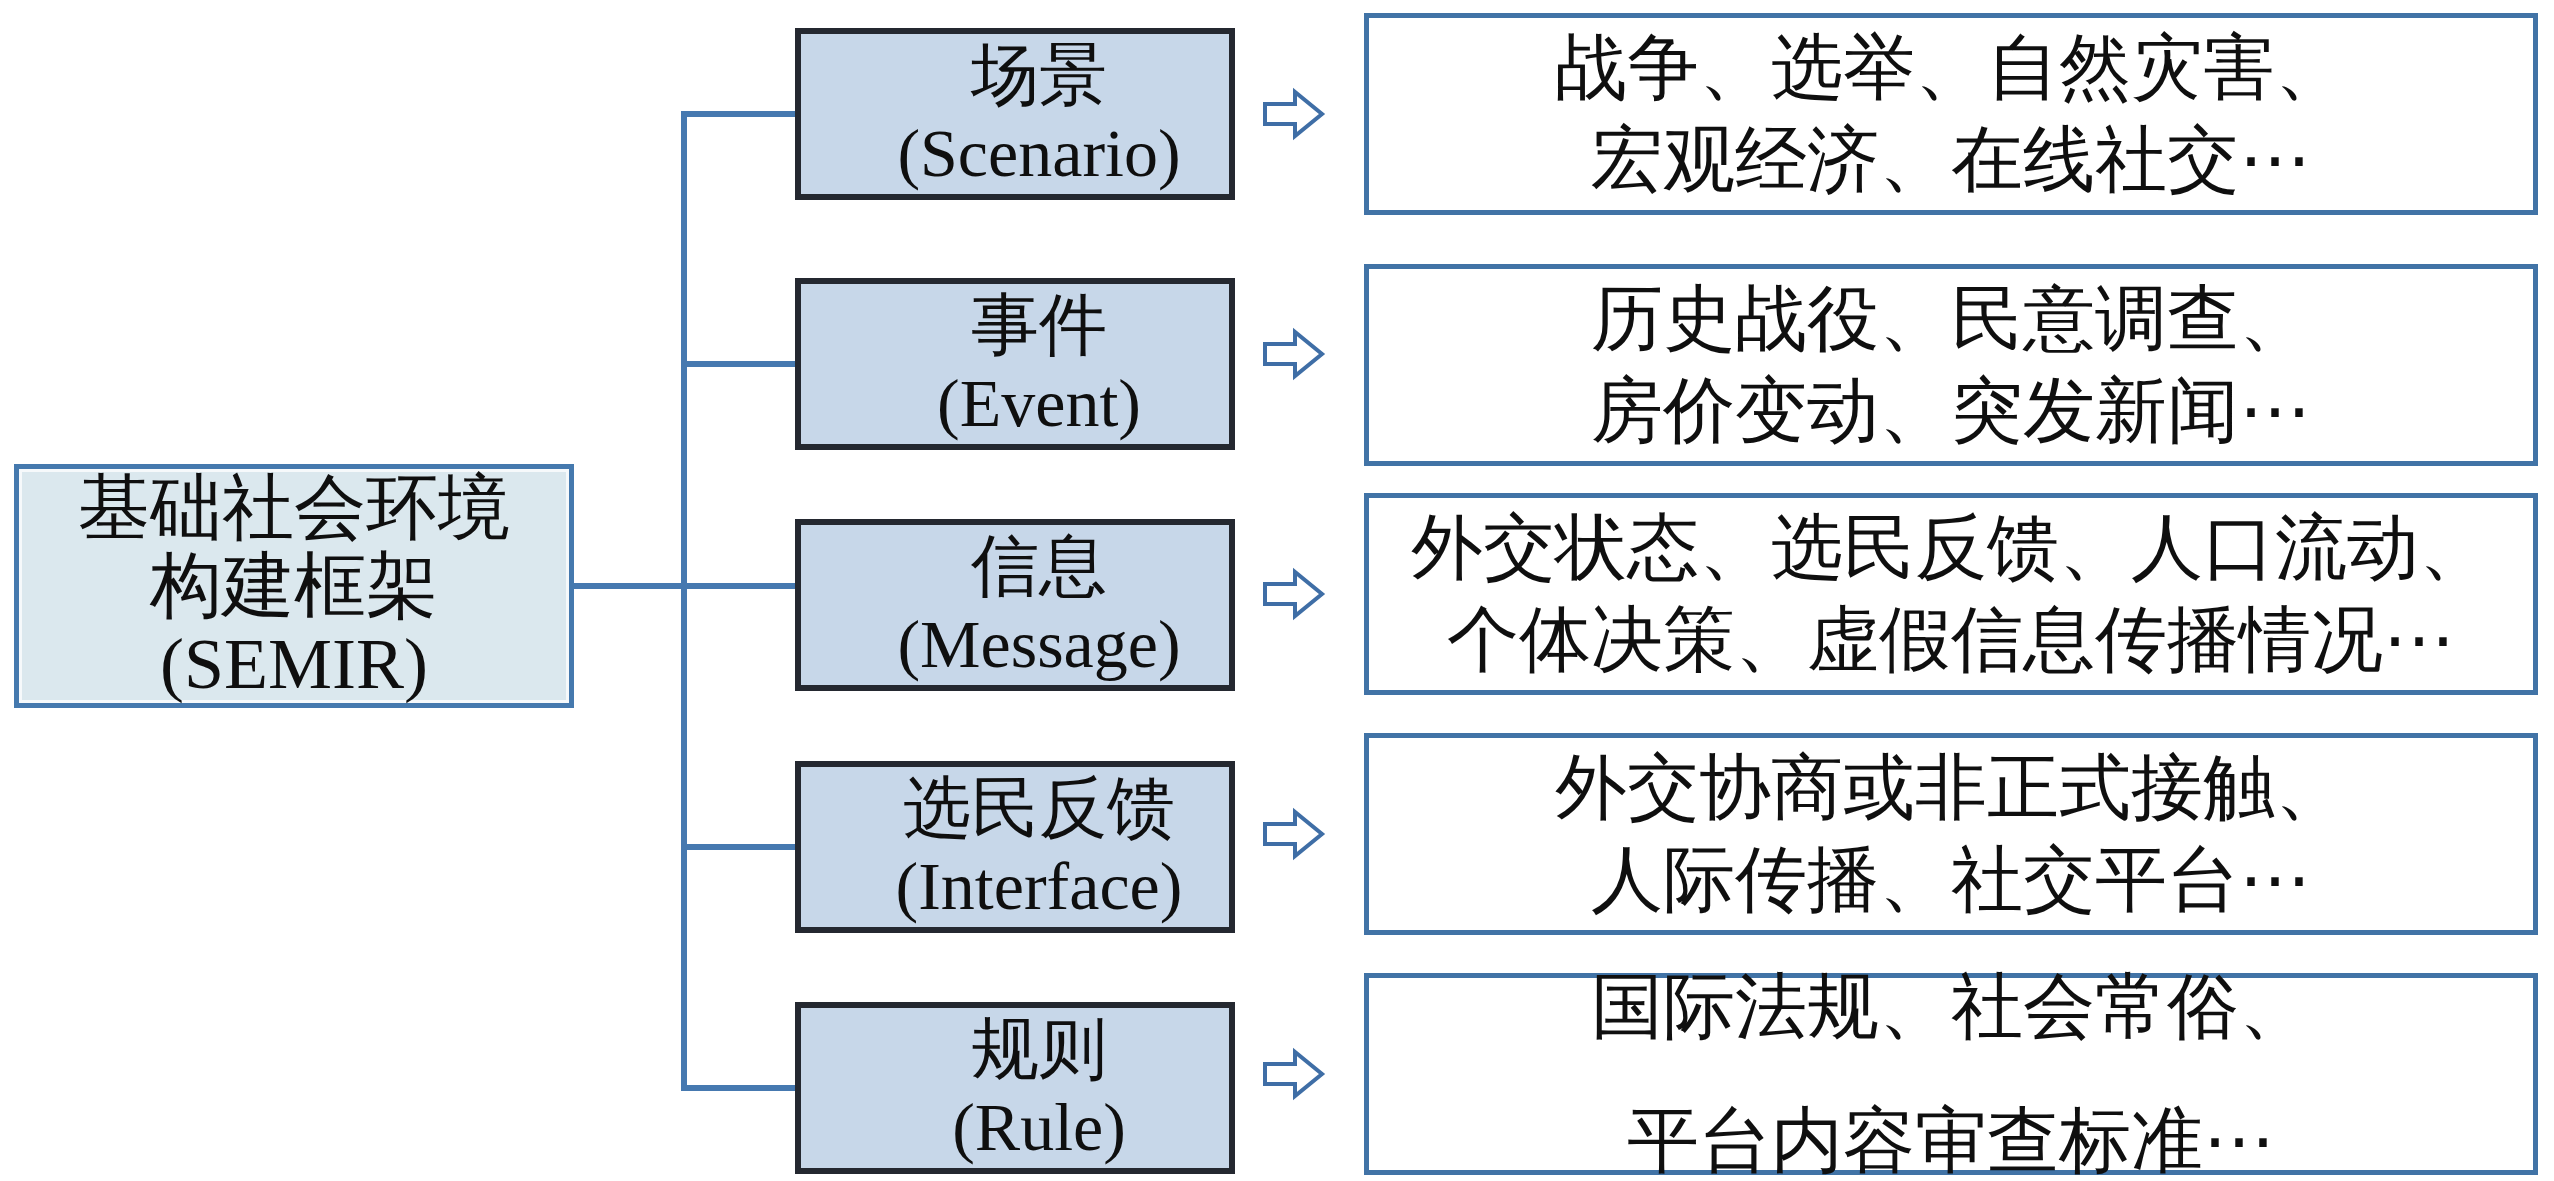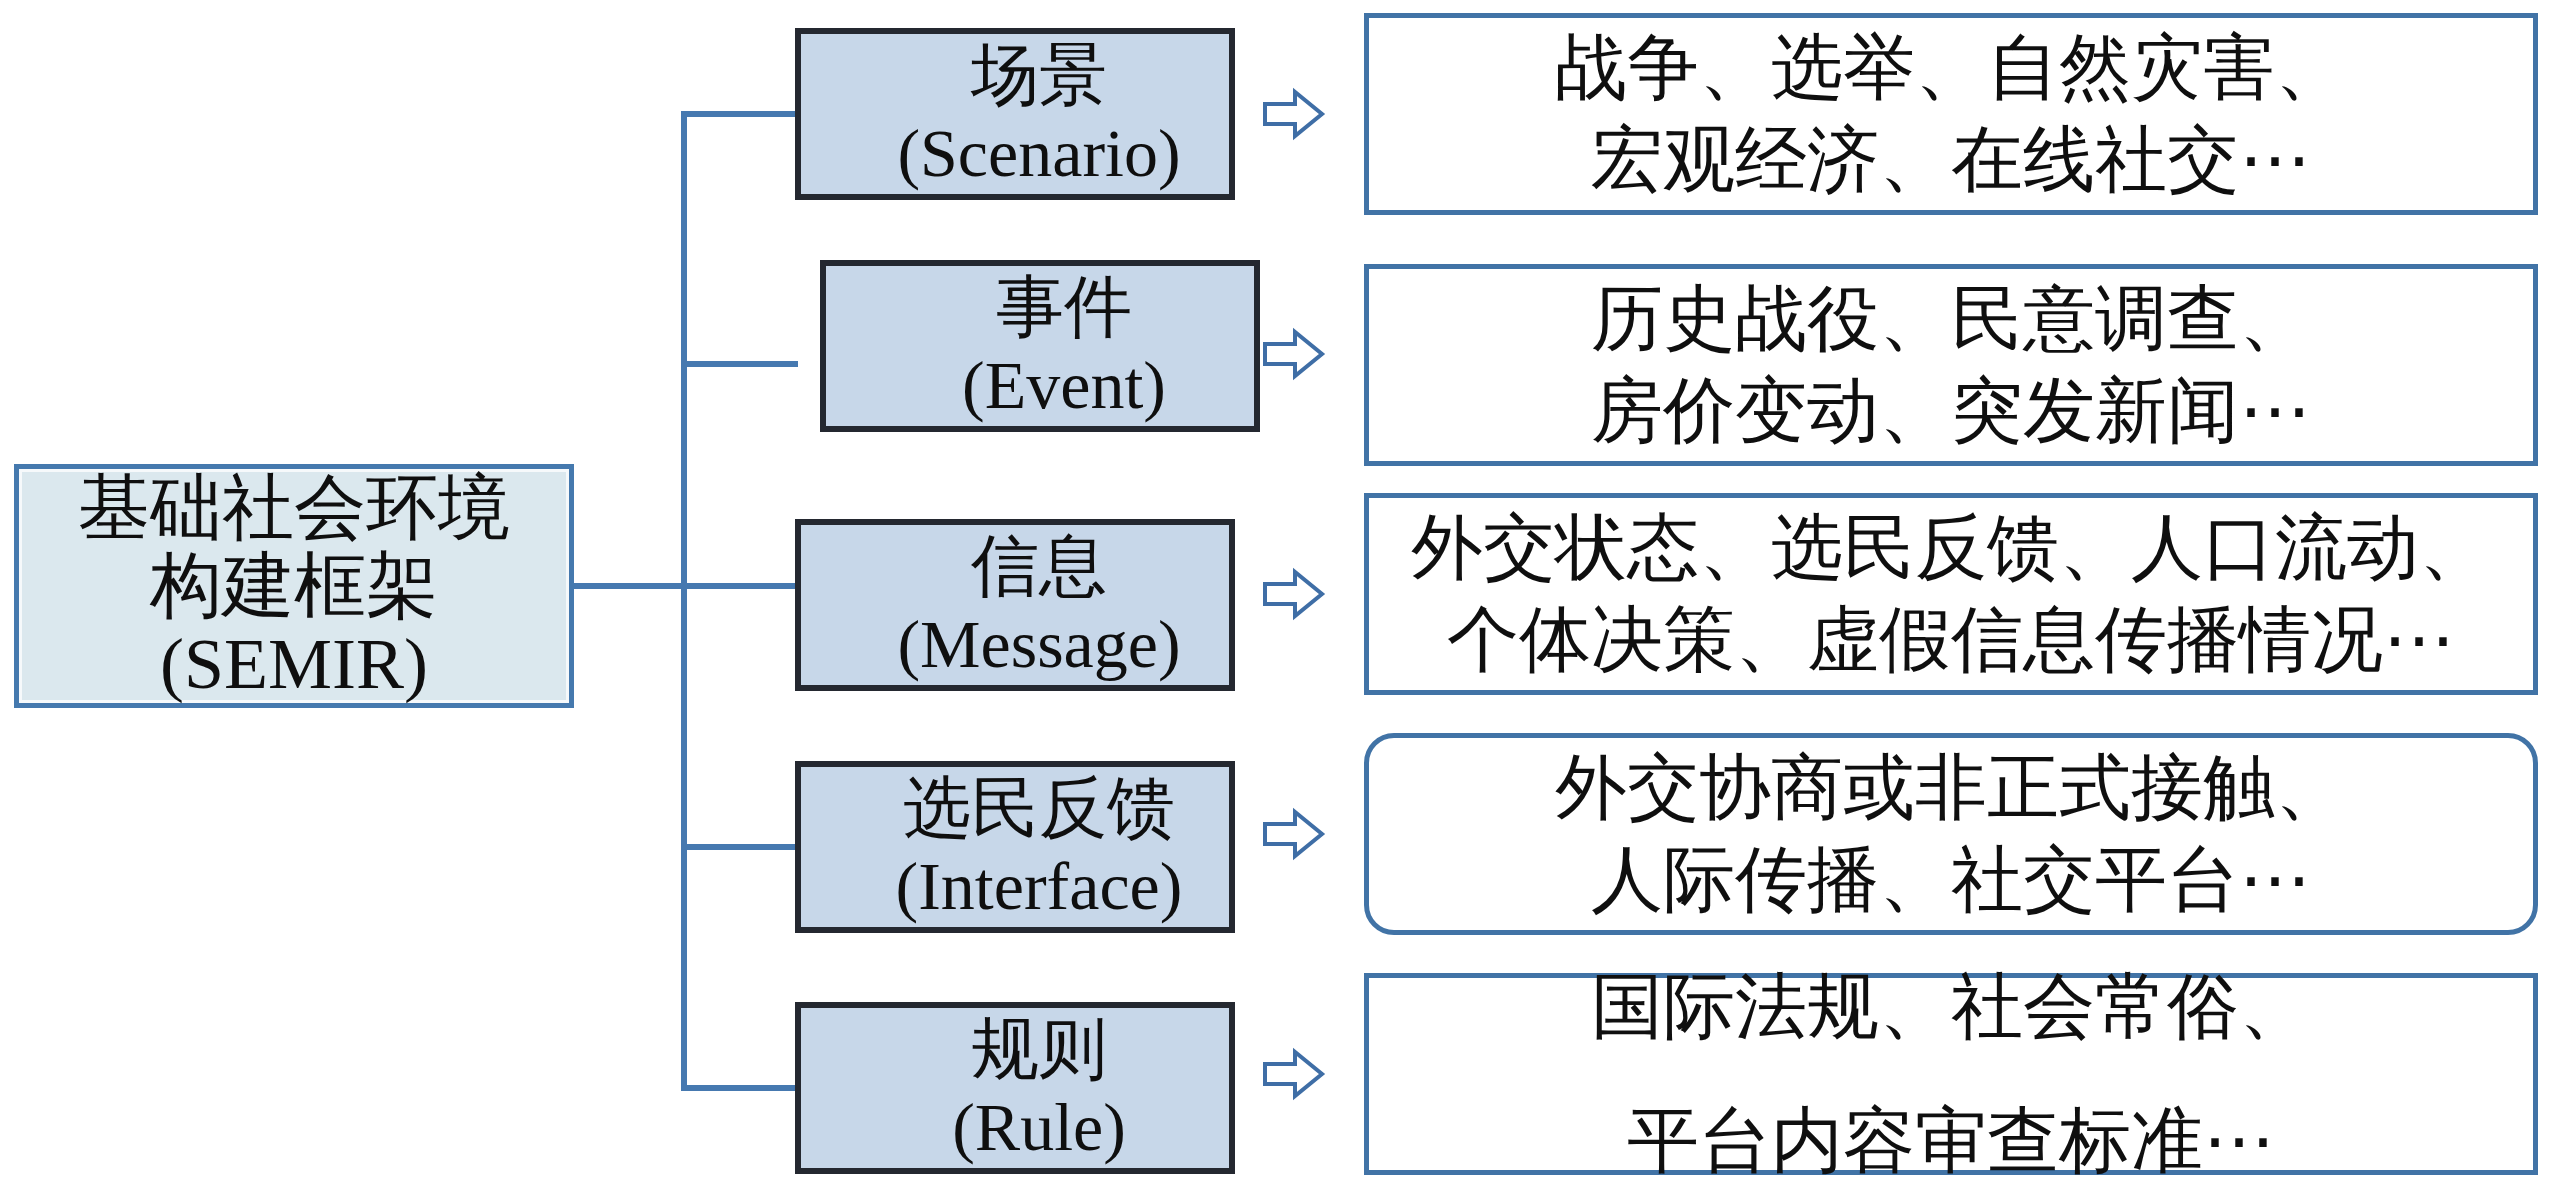--- a/index.html
+++ b/index.html
@@ -80,21 +80,21 @@
     <span>(Scenario)</span>
   </div>
   <svg class="arrow" style="top:87px;" viewBox="0 0 64 54">
     <polygon points="3,17 33,17 33,5 60,27 33,49 33,37 3,37"></polygon>
   </svg>
   <div class="ex-box" style="top:13px;">
     <span>战争、选举、自然灾害、</span>
     <span>宏观经济、在线社交⋯</span>
   </div>
 
-  <div class="mid-box" style="top:260px;margin-left:25px;">
+  <div class="mid-box" style="top:278px;">
     <span>事件</span>
     <span>(Event)</span>
   </div>
   <svg class="arrow" style="top:327px;" viewBox="0 0 64 54">
     <polygon points="3,17 33,17 33,5 60,27 33,49 33,37 3,37"></polygon>
   </svg>
   <div class="ex-box" style="top:264px;">
     <span>历史战役、民意调查、</span>
     <span>房价变动、突发新闻⋯</span>
   </div>
@@ -111,21 +111,21 @@
     <span>个体决策、虚假信息传播情况⋯</span>
   </div>
 
   <div class="mid-box" style="top:761px;">
     <span>选民反馈</span>
     <span>(Interface)</span>
   </div>
   <svg class="arrow" style="top:807px;" viewBox="0 0 64 54">
     <polygon points="3,17 33,17 33,5 60,27 33,49 33,37 3,37"></polygon>
   </svg>
-  <div class="ex-box" style="top:733px;border-radius:30px;">
+  <div class="ex-box" style="top:733px;">
     <span>外交协商或非正式接触、</span>
     <span>人际传播、社交平台⋯</span>
   </div>
 
   <div class="mid-box" style="top:1002px;">
     <span>规则</span>
     <span>(Rule)</span>
   </div>
   <svg class="arrow" style="top:1047px;" viewBox="0 0 64 54">
     <polygon points="3,17 33,17 33,5 60,27 33,49 33,37 3,37"></polygon>

